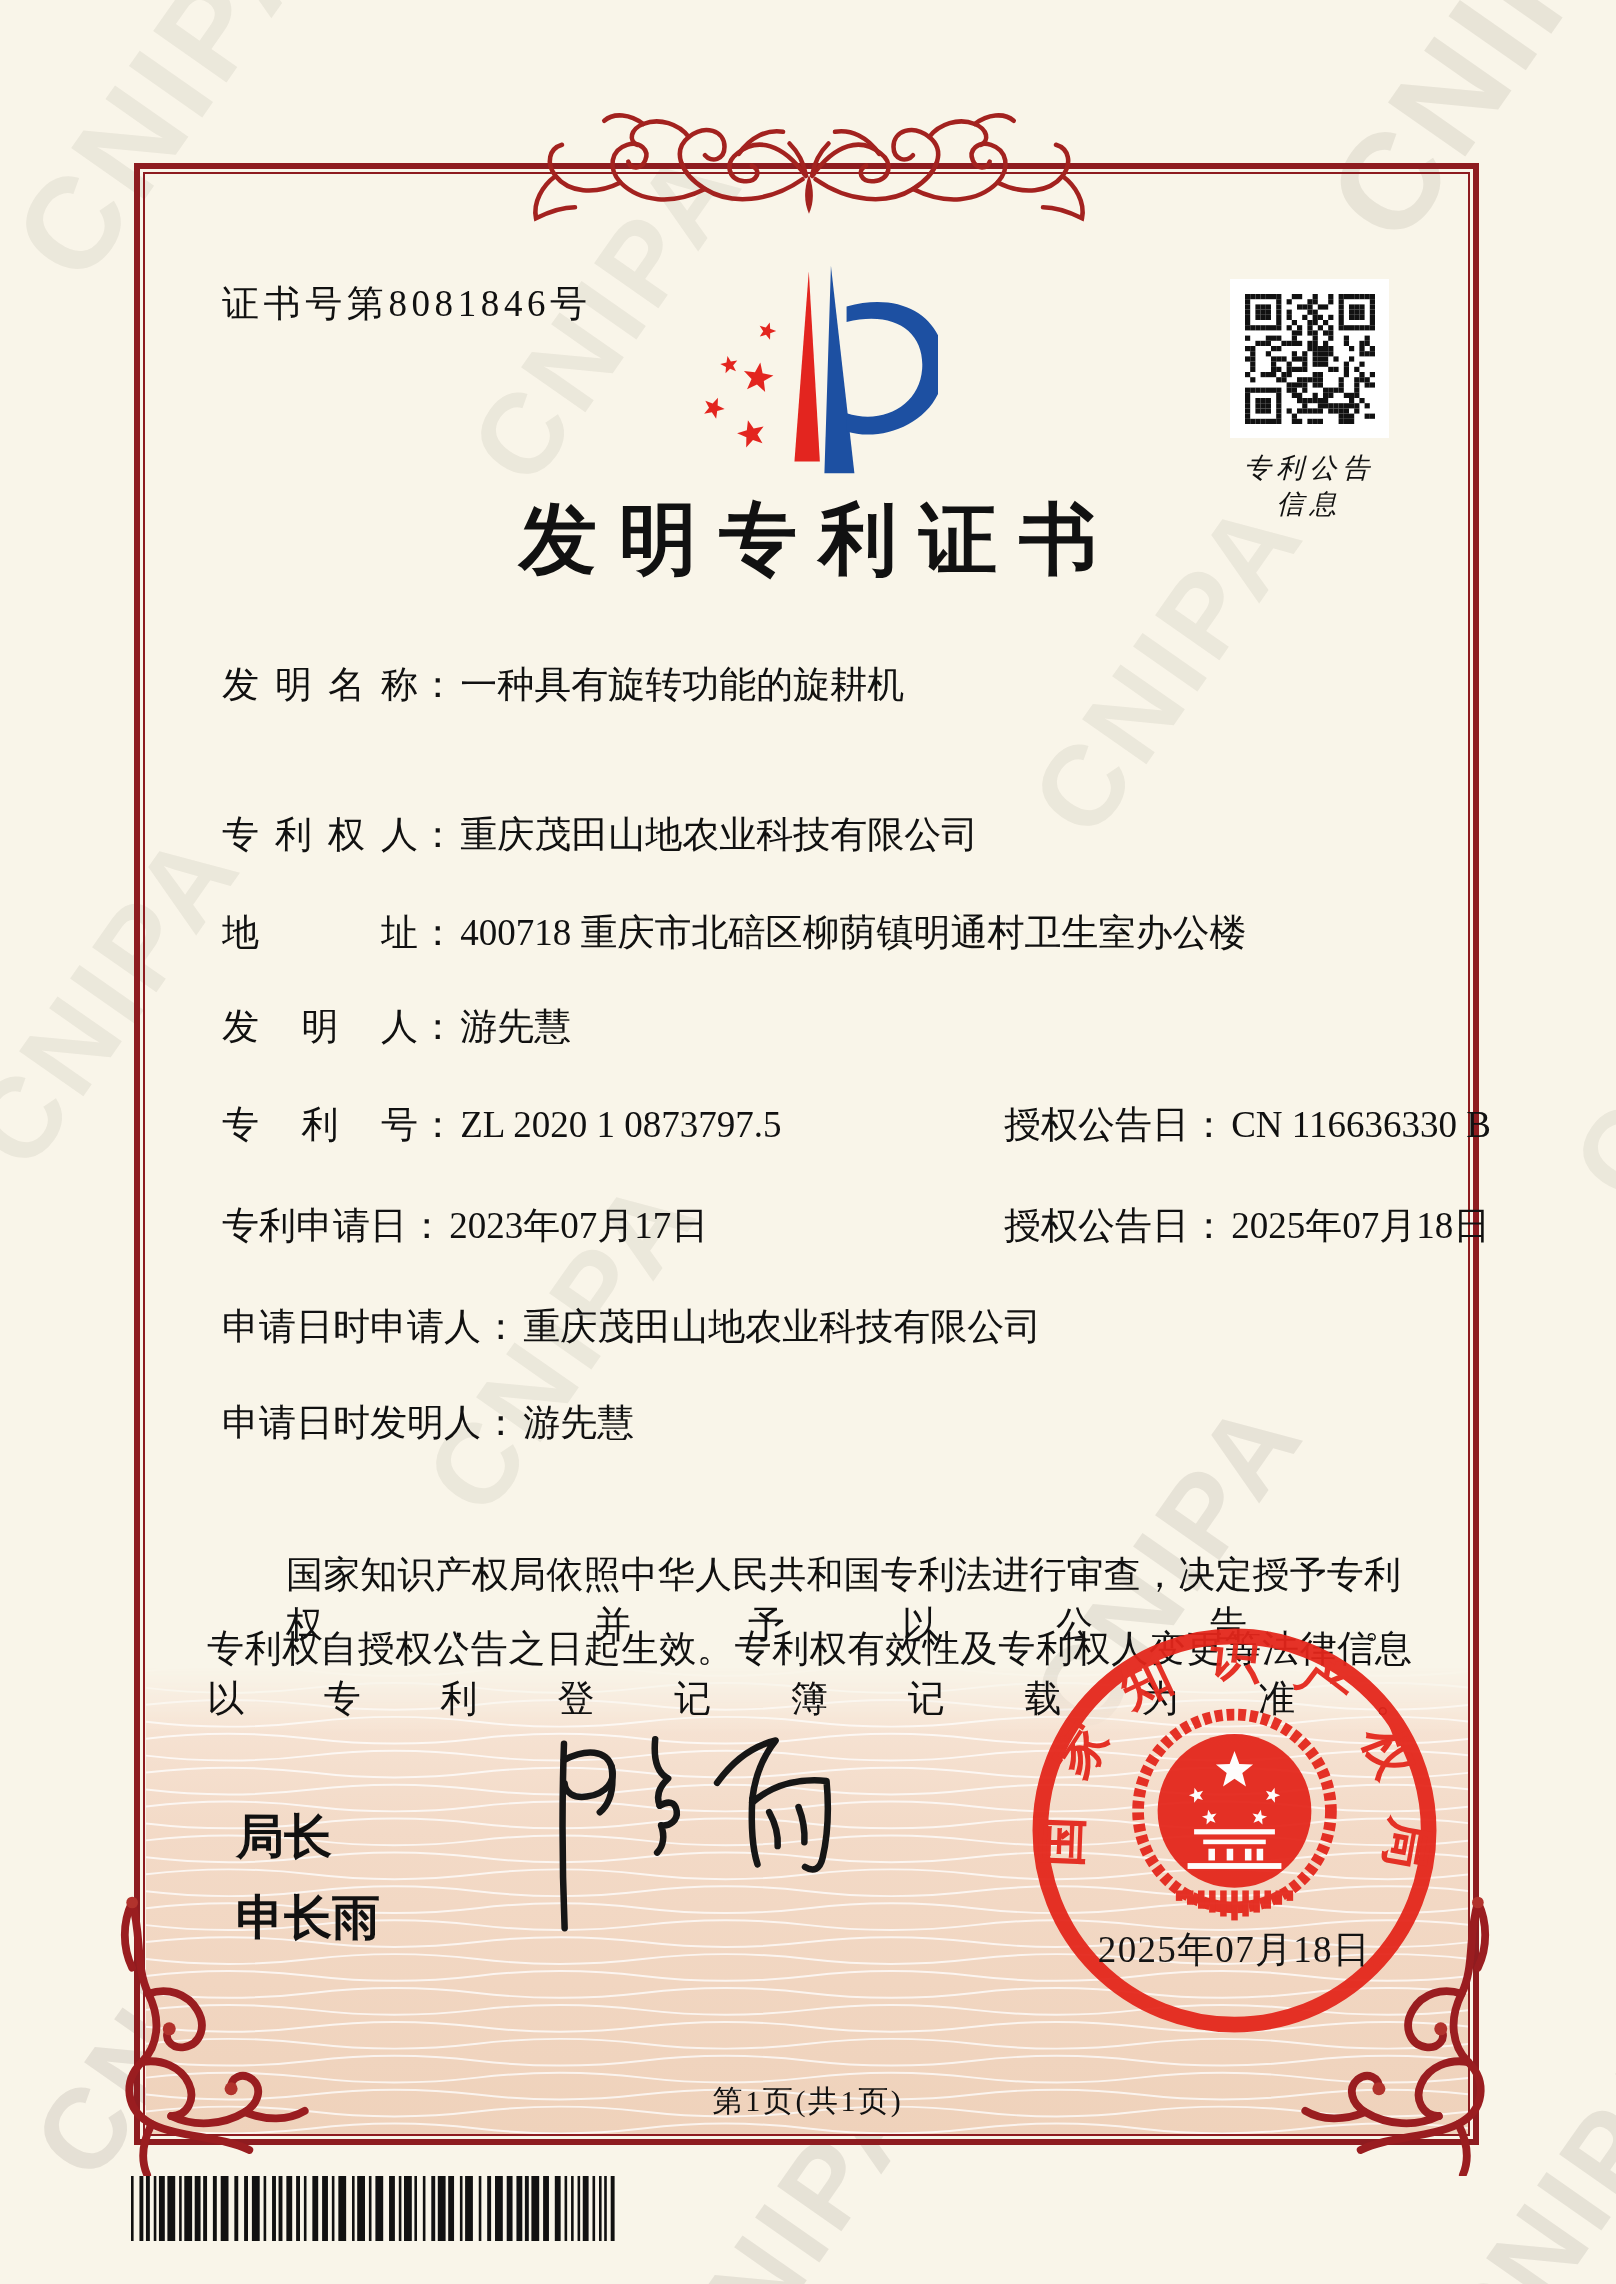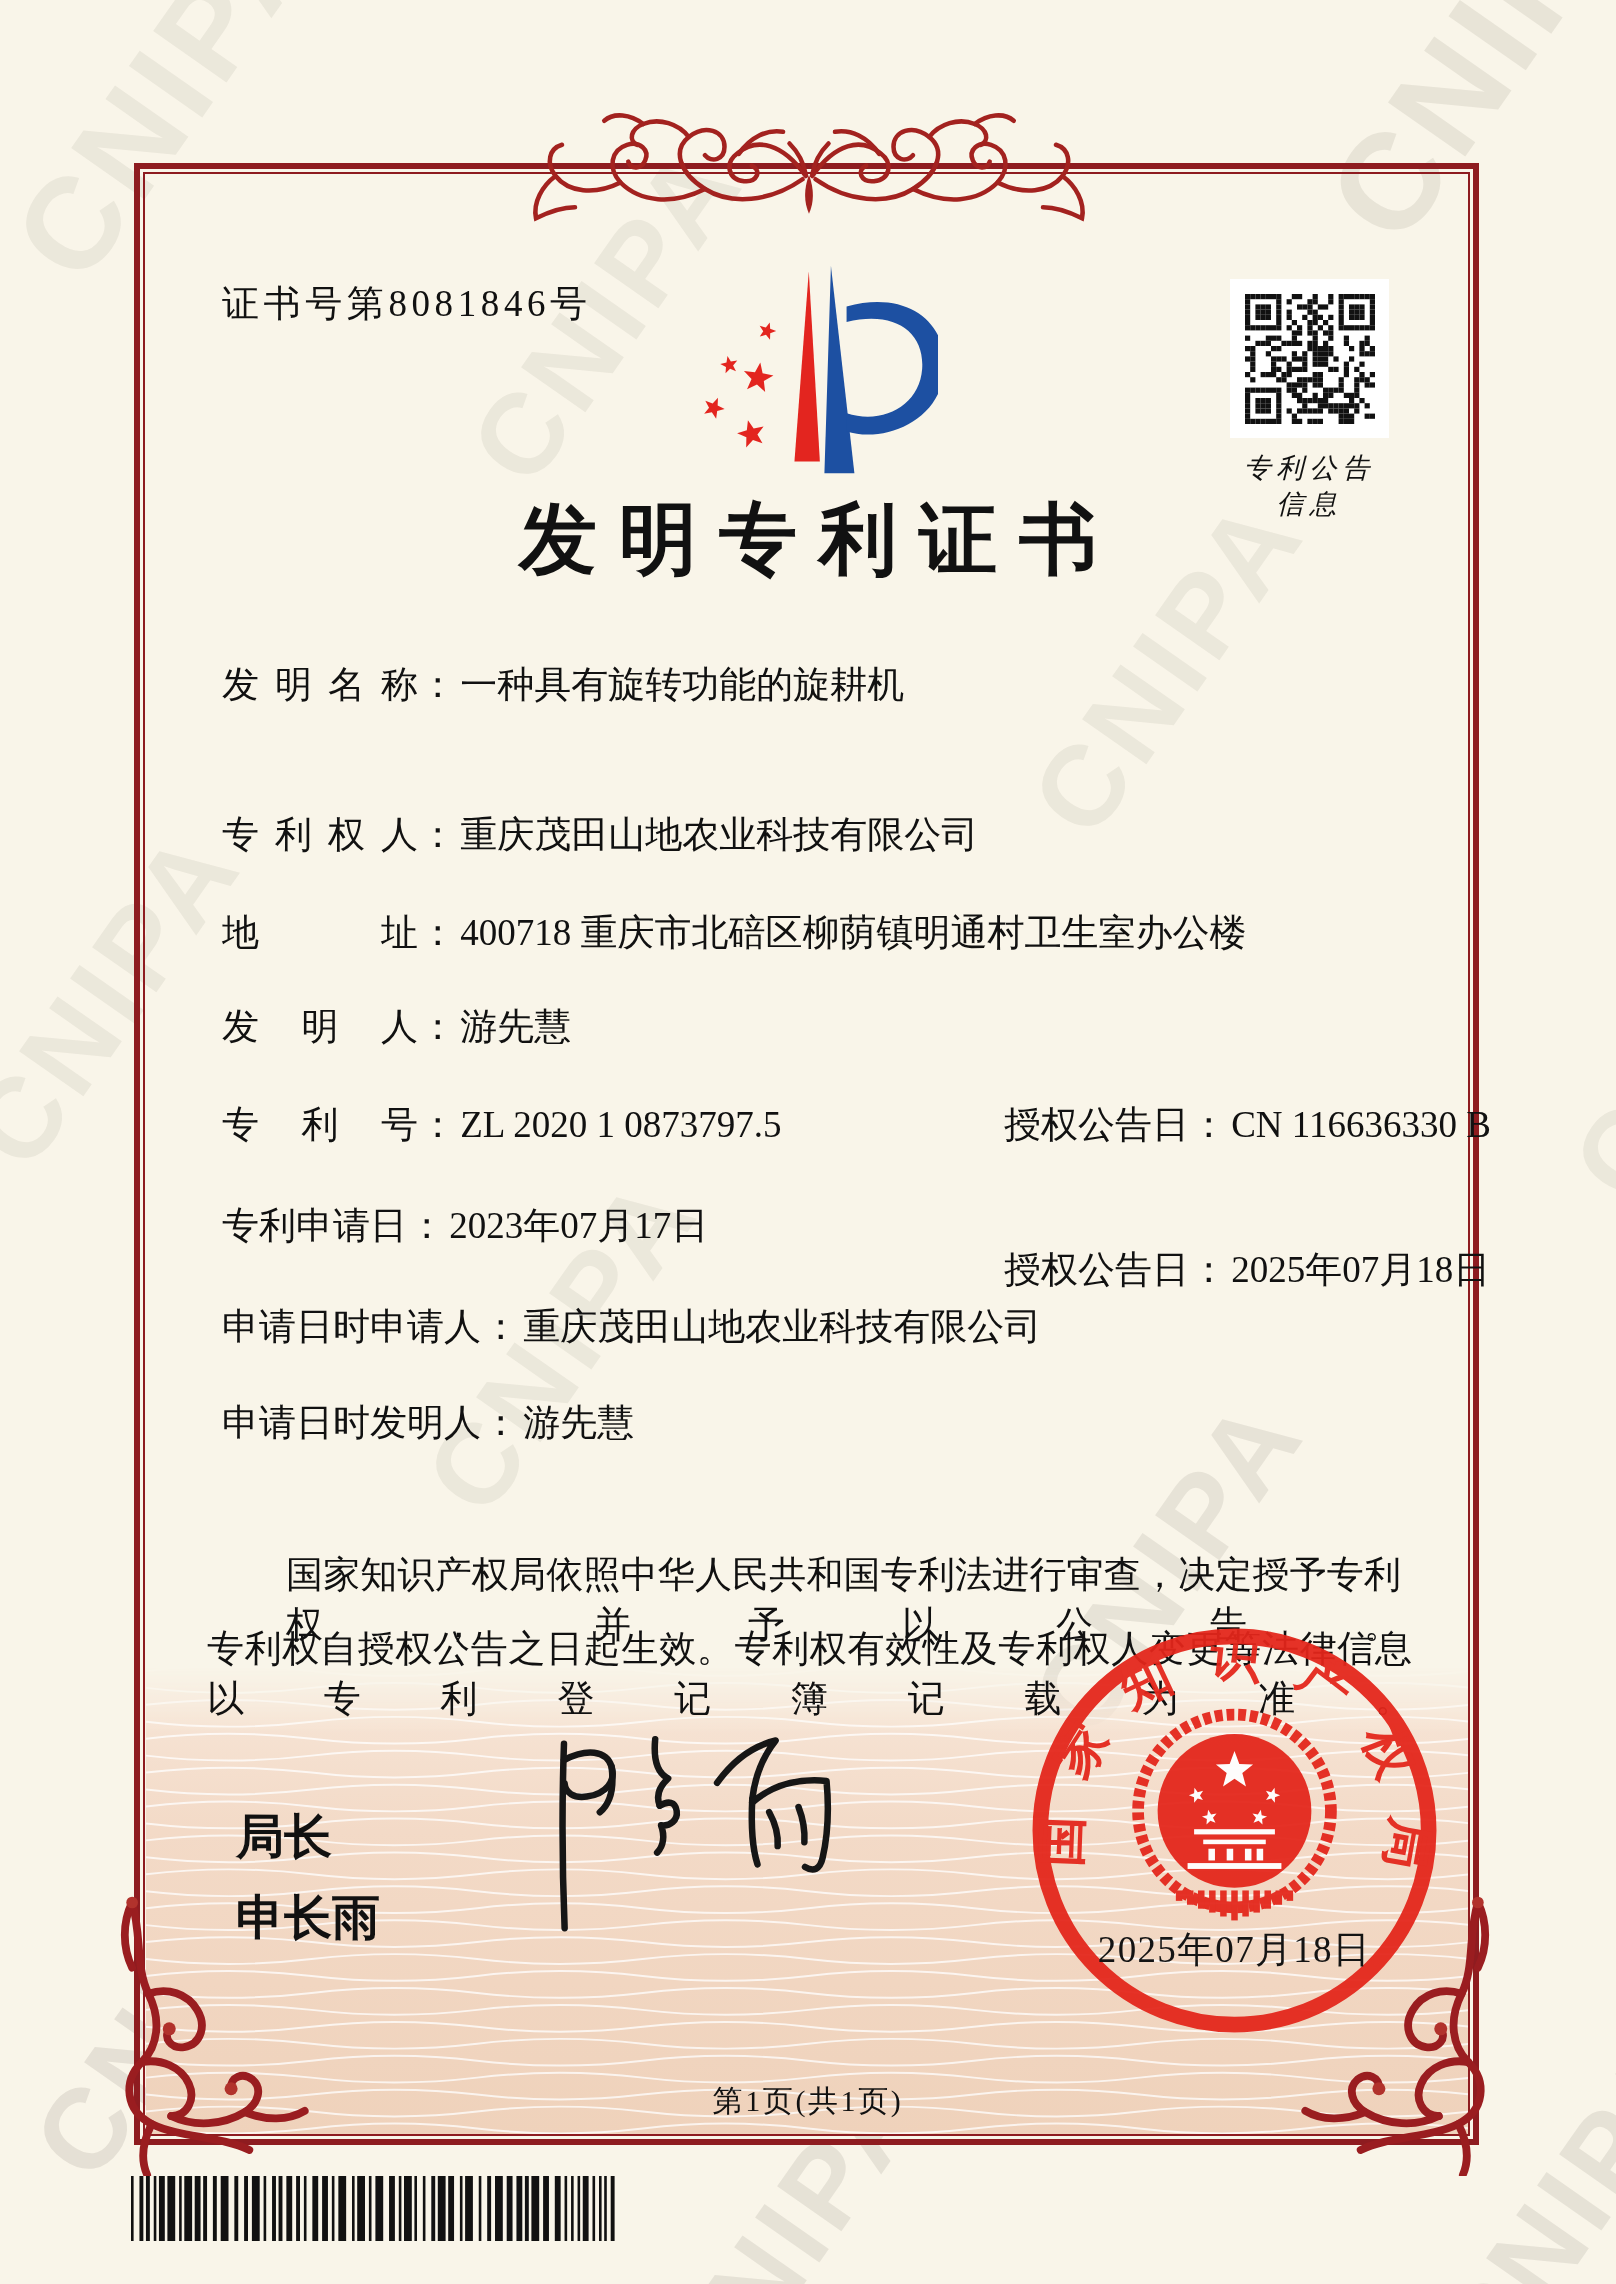--- a/index.html
+++ b/index.html
@@ -547,21 +547,21 @@
         <span>利</span>
         <span>号</span>
       </span><span class="colon">：</span><span class="fvalue">ZL 2020 1 0873797.5</span>
   </div>
   <div class="row" style="left:1004px;top:1100px;">
     <span>授权公告日</span><span class="colon">：</span><span class="fvalue">CN 116636330 B</span>
   </div>
   <div class="row" style="left:222px;top:1201px;">
     <span>专利申请日</span><span class="colon">：</span><span class="fvalue">2023年07月17日</span>
   </div>
-  <div class="row" style="left:1004px;top:1201px;margin-top:44px;">
+  <div class="row" style="left:1004px;top:1201px;">
     <span>授权公告日</span><span class="colon">：</span><span class="fvalue">2025年07月18日</span>
   </div>
   <div class="row" style="left:222px;top:1302px;">
     <span>申请日时申请人</span><span class="colon">：</span><span class="fvalue">重庆茂田山地农业科技有限公司</span>
   </div>
   <div class="row" style="left:222px;top:1398px;">
     <span>申请日时发明人</span><span class="colon">：</span><span class="fvalue">游先慧</span>
   </div>
 
   <div class="statement" style="left:286px;top:1550px;width:1115px;">国家知识产权局依照中华人民共和国专利法进行审查，决定授予专利权，并予以公告。</div>

